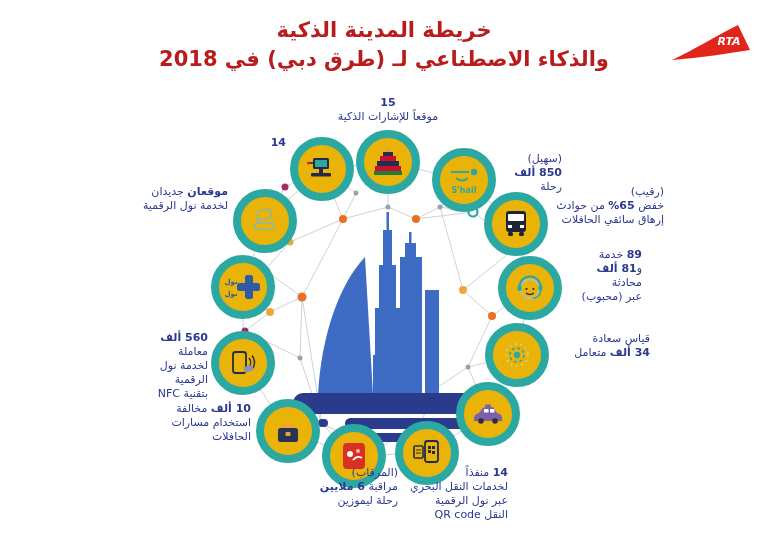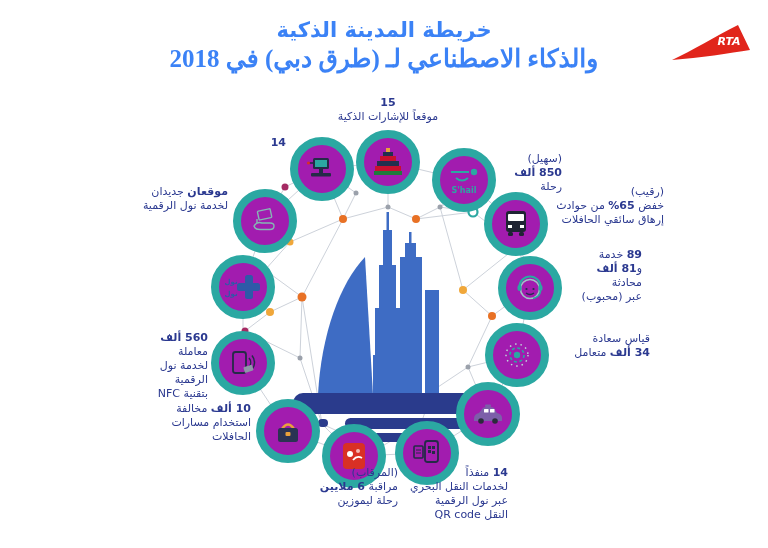--- a/index.html
+++ b/index.html
@@ -1,26 +1,26 @@
 <!DOCTYPE html>
 <html lang="ar"><head>
 <meta charset="utf-8">
 <style>
   html,body{margin:0;padding:0;}
   .page{position:relative;width:768px;height:548px;background:#ffffff;overflow:hidden;
         font-family:"DejaVu Sans",sans-serif;}
   .title{position:absolute;left:124px;top:16px;width:520px;text-align:center;z-index:5;
-         color:#3b82f6;font-weight:bold;direction:rtl;}
+         color:#b91c1c;font-weight:bold;direction:rtl;}
   .title .t1{font-size:21px;line-height:28px;}
-  .title .t2{font-size:25px;line-height:30px;font-family:Liberation Serif, serif;}
+  .title .t2{font-size:21px;line-height:30px;}
   .logo{position:absolute;right:16px;top:20px;z-index:5;}
   .mesh{position:absolute;left:0;top:0;z-index:1;}
   .skyline{position:absolute;left:285px;top:205px;z-index:2;}
   .node{position:absolute;width:48px;height:48px;border:8px solid #2BA8A2;border-radius:50%;
-        background:#a21caf;display:flex;align-items:center;justify-content:center;z-index:3;
+        background:#eab308;display:flex;align-items:center;justify-content:center;z-index:3;
         box-sizing:content-box;}
   .label{position:absolute;direction:rtl;text-align:right;color:#2B3990;font-size:11px;
          line-height:14px;z-index:4;}
   .label .b{font-weight:bold;}
   .lbl-center{text-align:center;}
 </style>
 </head>
 <body>
 
 <div class="page">

